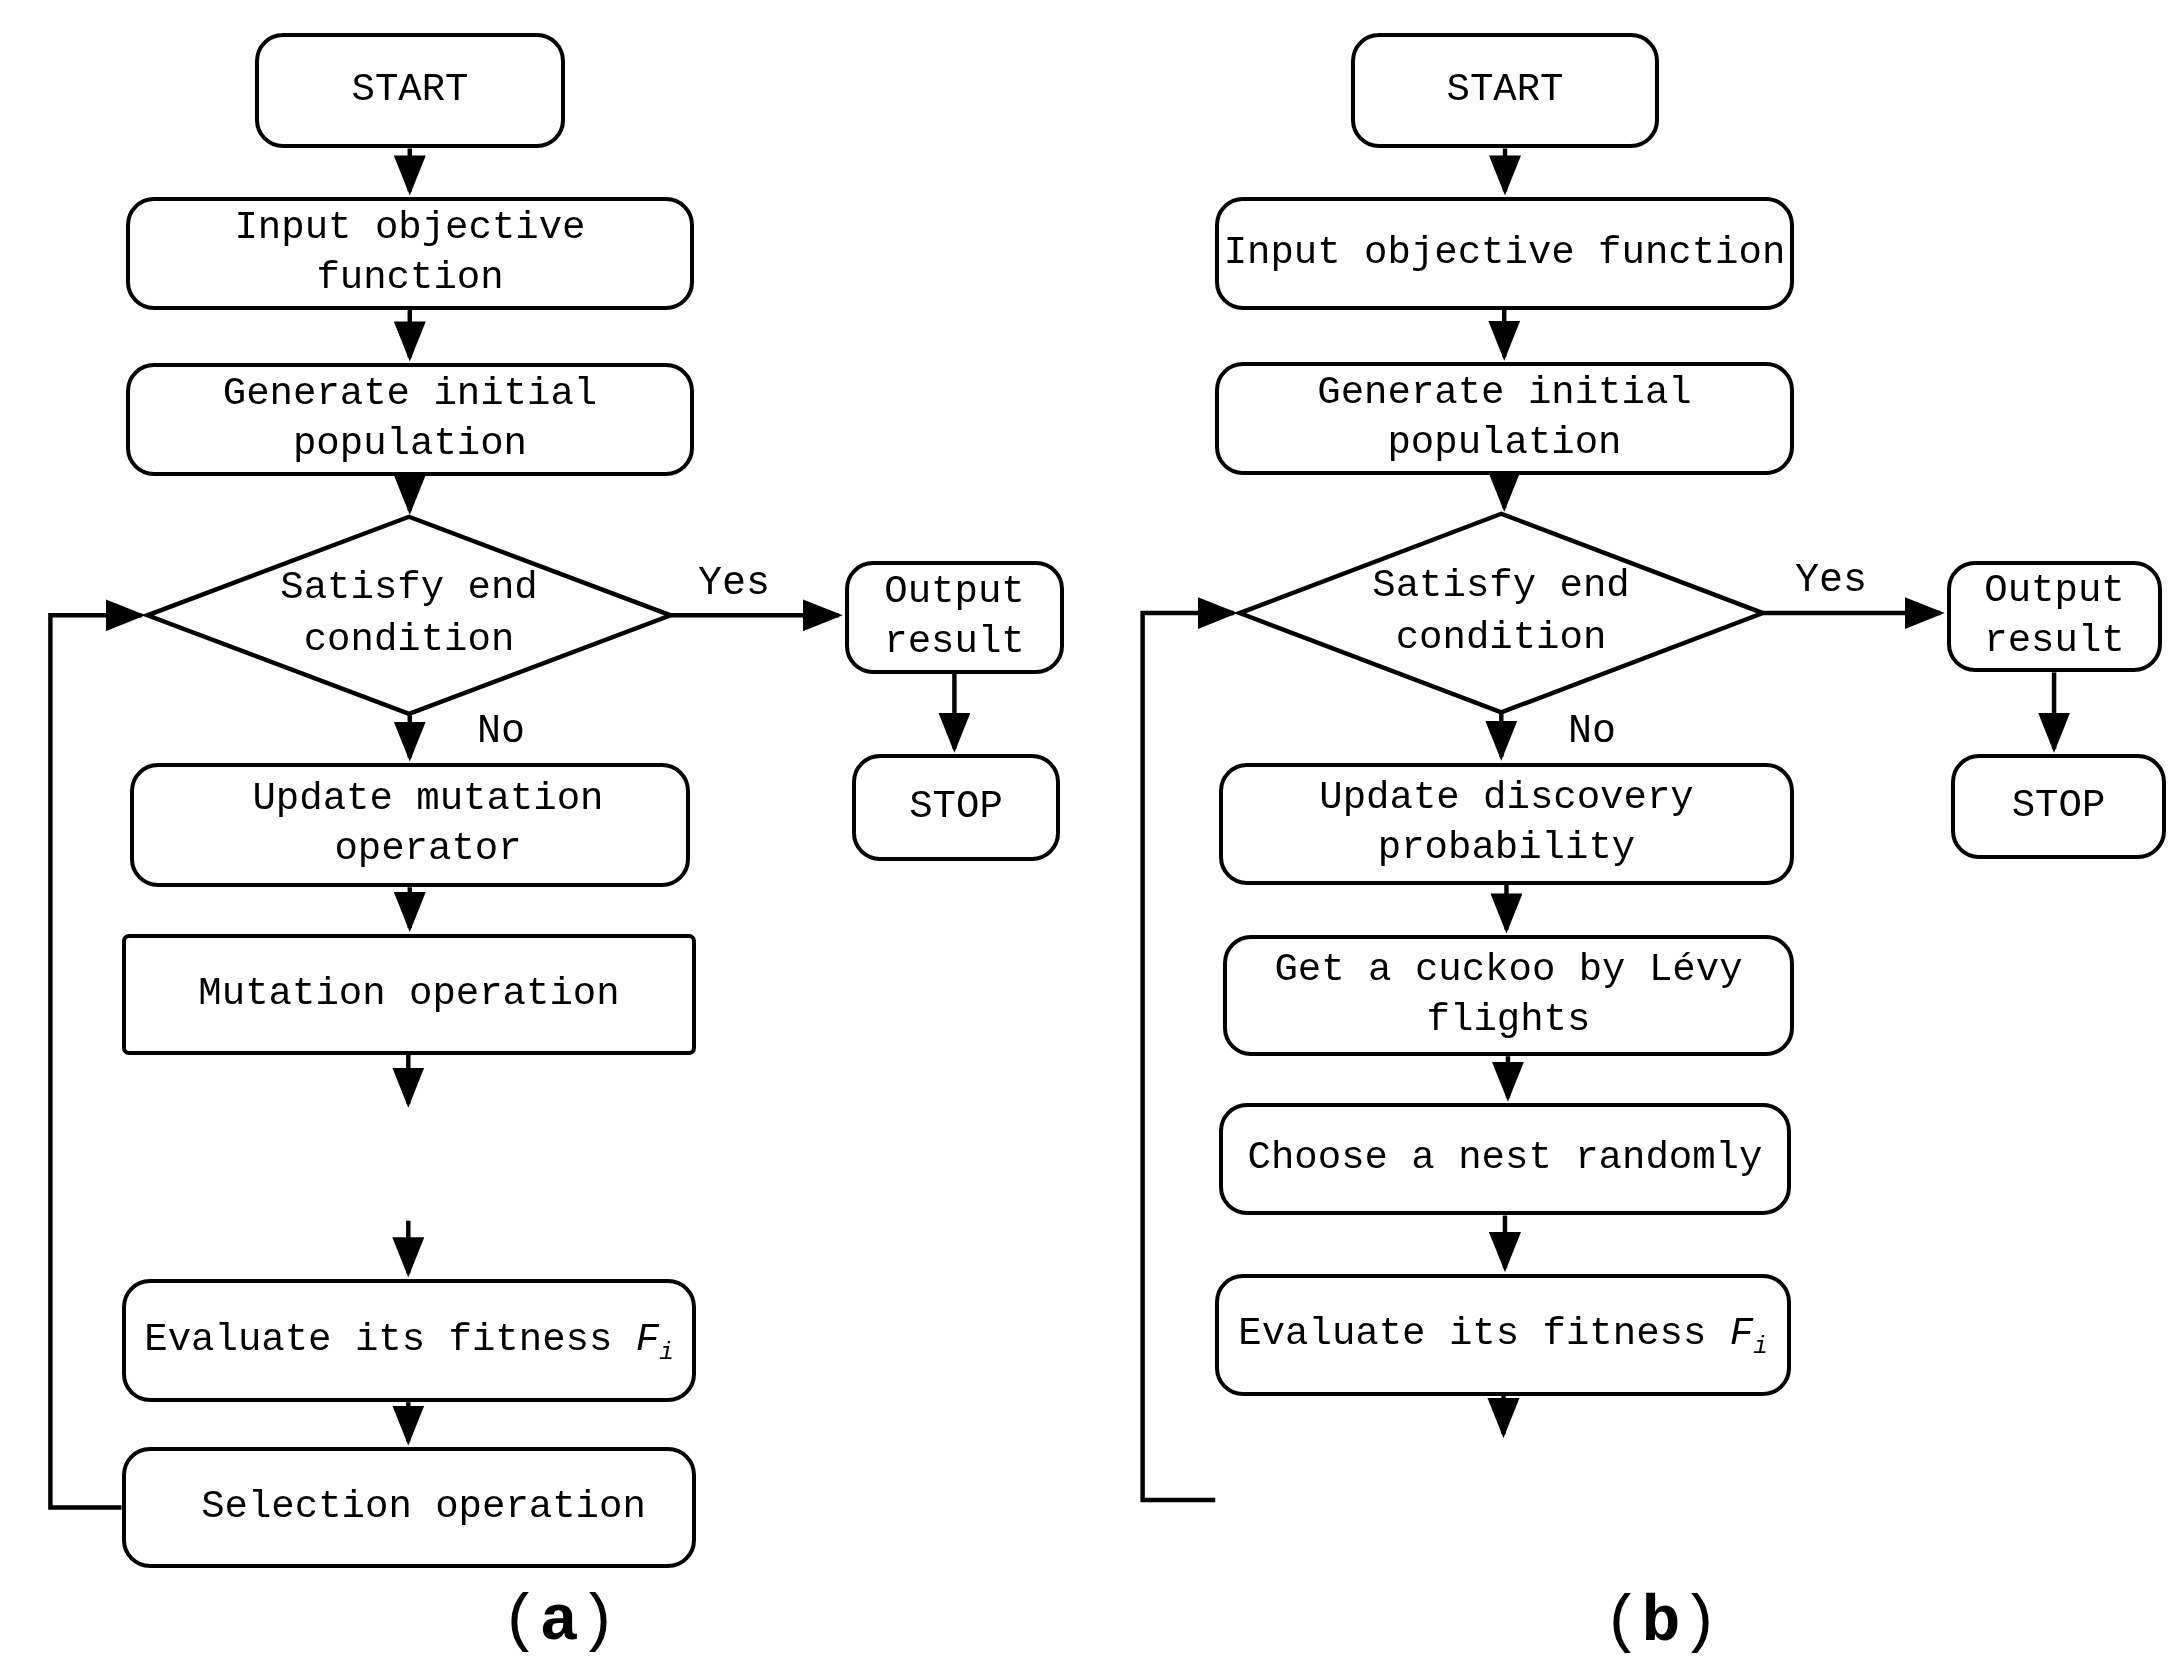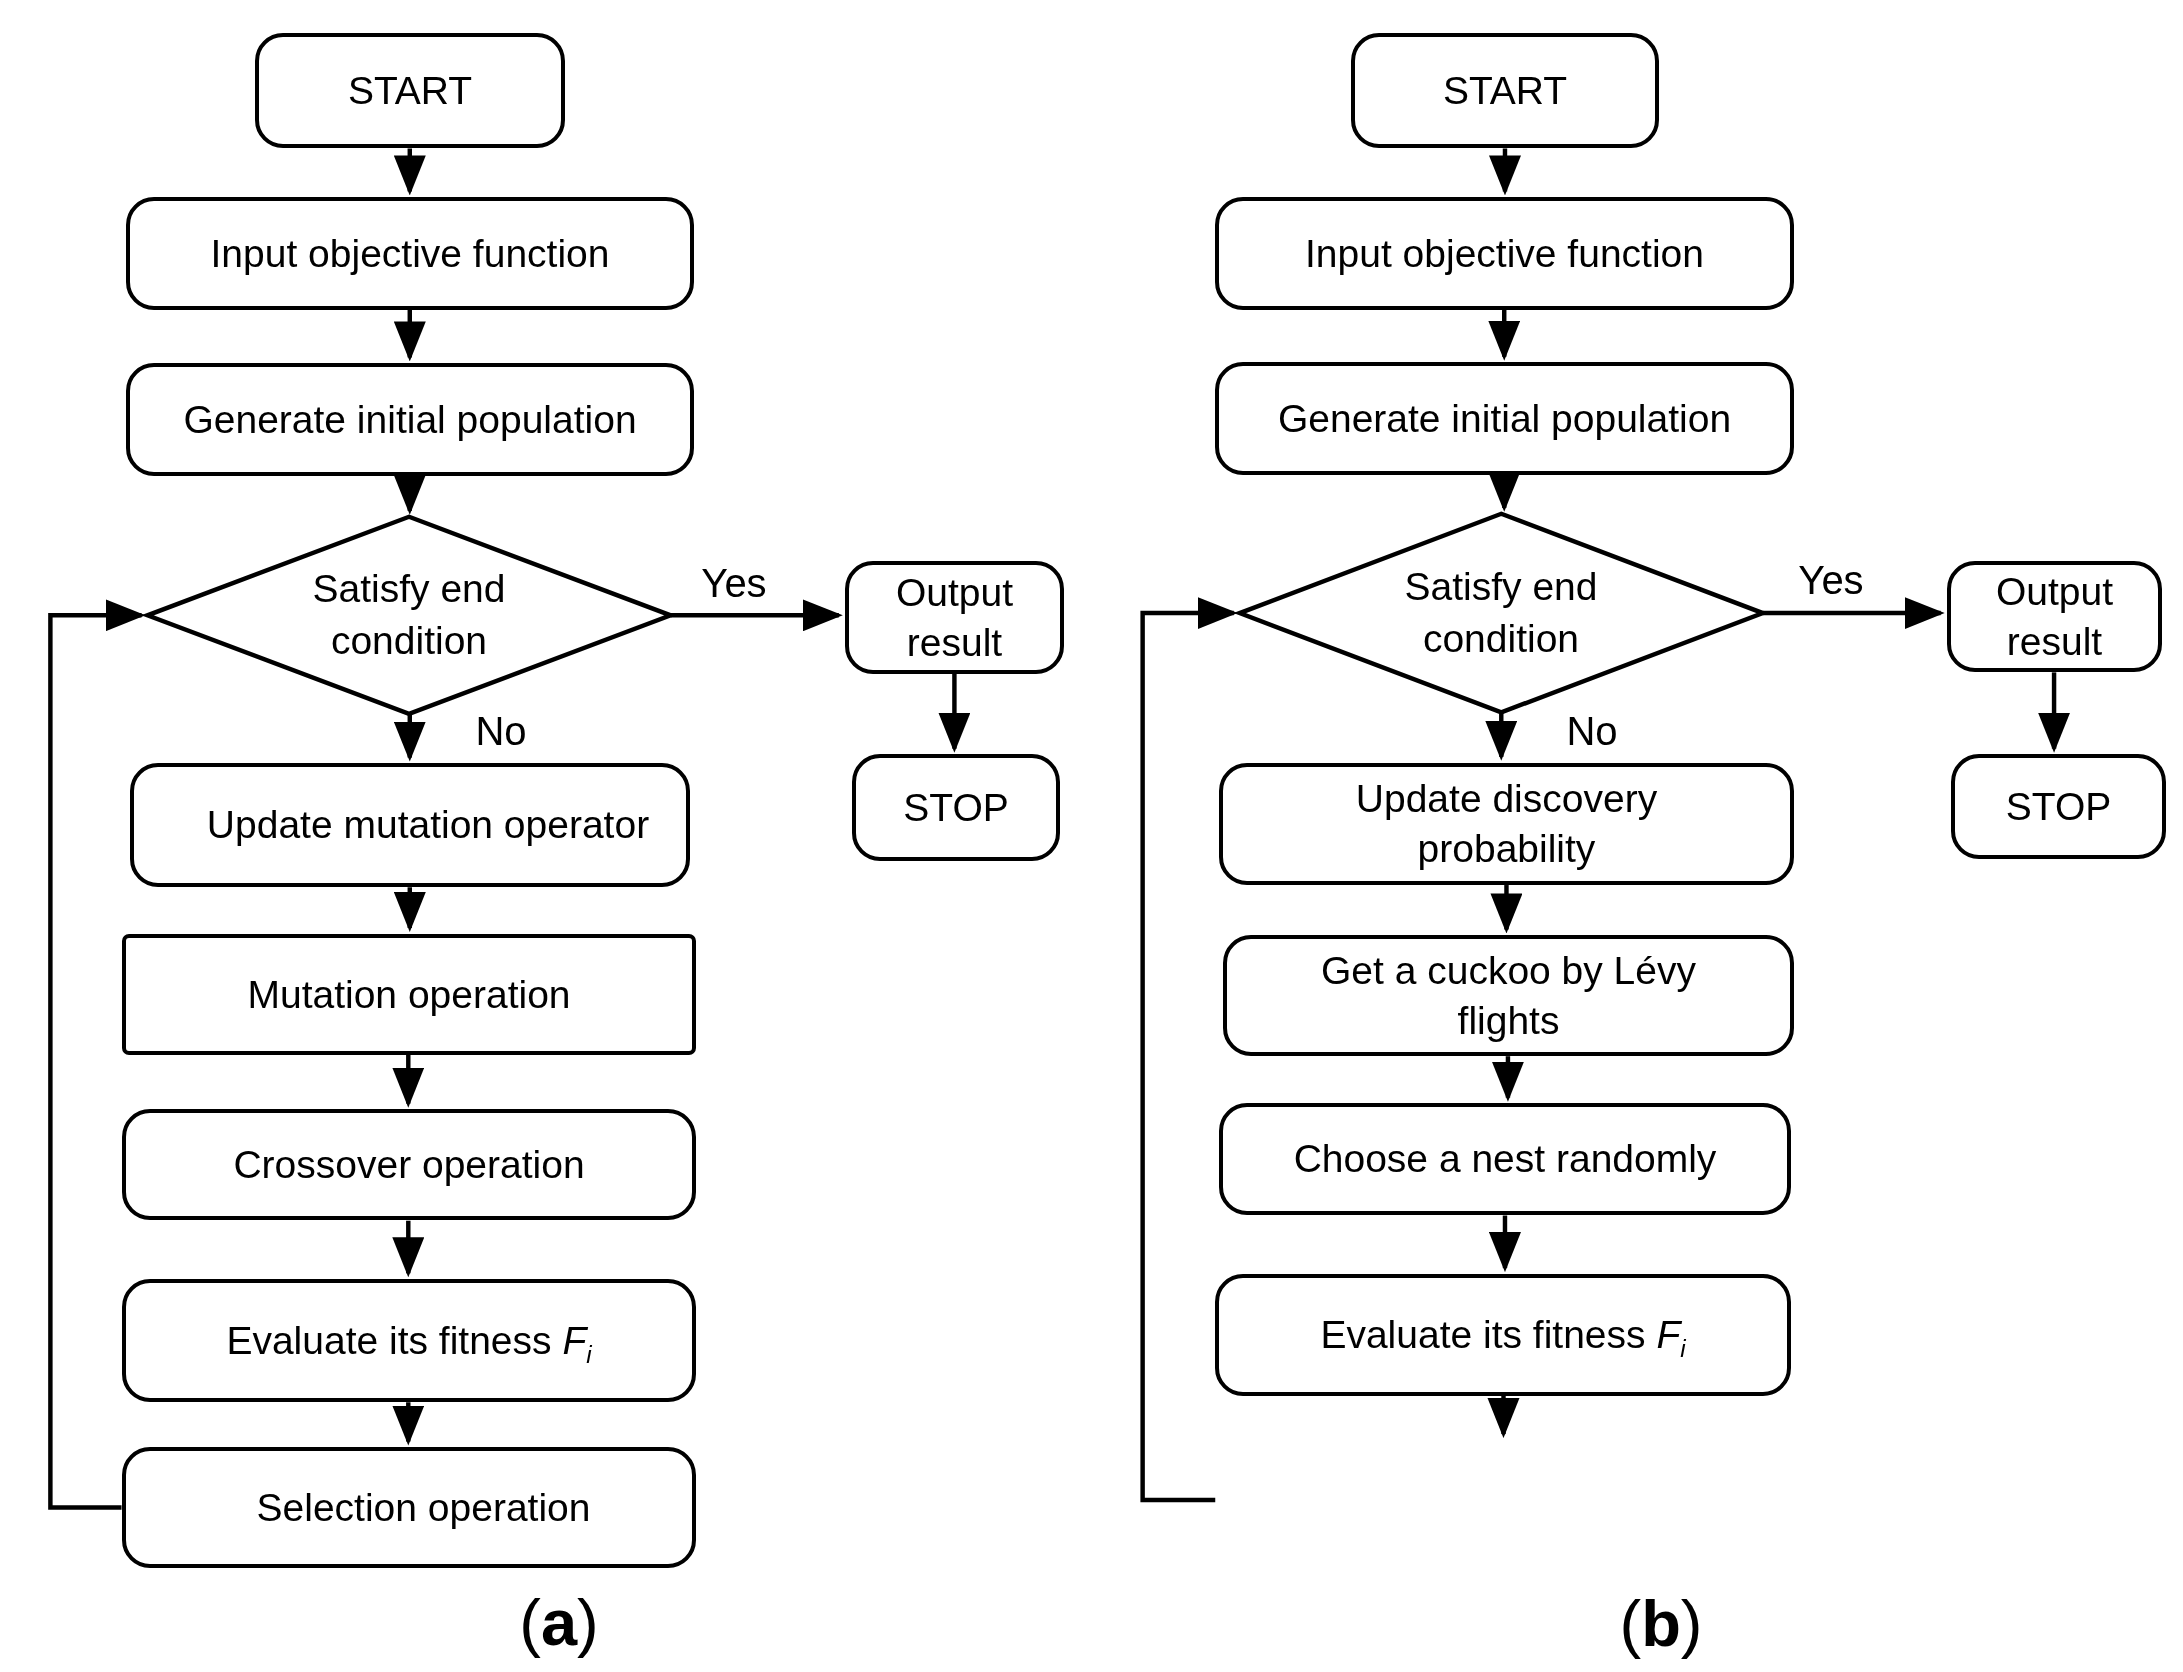--- a/index.html
+++ b/index.html
@@ -1,21 +1,21 @@
 <!DOCTYPE html>
 <html style="font-size:12px"><head>
 <meta charset="utf-8">
 <style>
   html, body { margin: 0; padding: 0; background: #ffffff; }
   .canvas {
     position: relative;
     width: 1758px;
     height: 1673px;
     background: #ffffff;
-    font-family: Liberation Sans, sans-serif;
+    font-family: Liberation Mono, monospace;
     color: #000000;
   }
   .connectors {
     position: absolute;
     left: 0; top: 0;
     width: 2183px; height: 1673px;
   }
   .box {
     position: absolute;
     box-sizing: border-box;
@@ -127,23 +127,20 @@
   </div>
 
   <div class="box" style="left:130px; top:763px; width:560px; height:124px;padding-left:36px;">
     <span class="label">Update mutation operator</span>
   </div>
 
   <div class="box" style="left:122px; top:934px; width:574px; height:121px;border-radius:7px;">
     <span class="label">Mutation operation</span>
   </div>
 
-  <div class="box" style="left:122px; top:1109px; width:574px; height:111px;">
-    <span class="label">Crossover operation</span>
-  </div>
 
   <div class="box" style="left:122px; top:1279px; width:574px; height:123px;">
     <span class="label"><span>Evaluate its fitness </span><span class="mvar">F</span><sub class="msub">i</sub></span>
   </div>
 
   <div class="box" style="left:122px; top:1447px; width:574px; height:121px;padding-left:29px;">
     <span class="label">Selection operation</span>
   </div>
 
   <div class="caption" style="left:559px; top:1622px;"><span>(</span><b>a</b><span>)</span></div>

